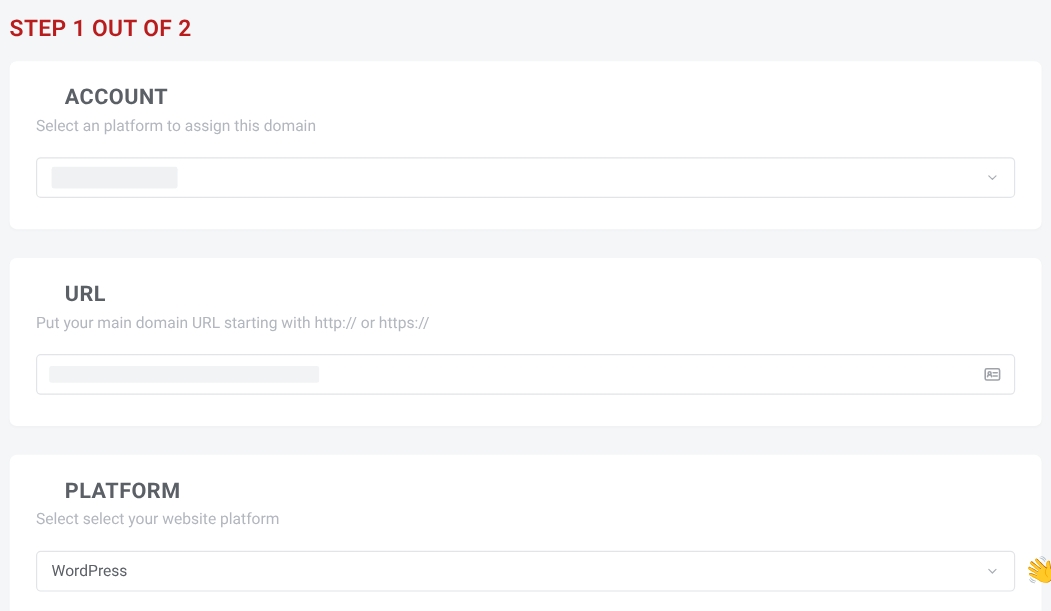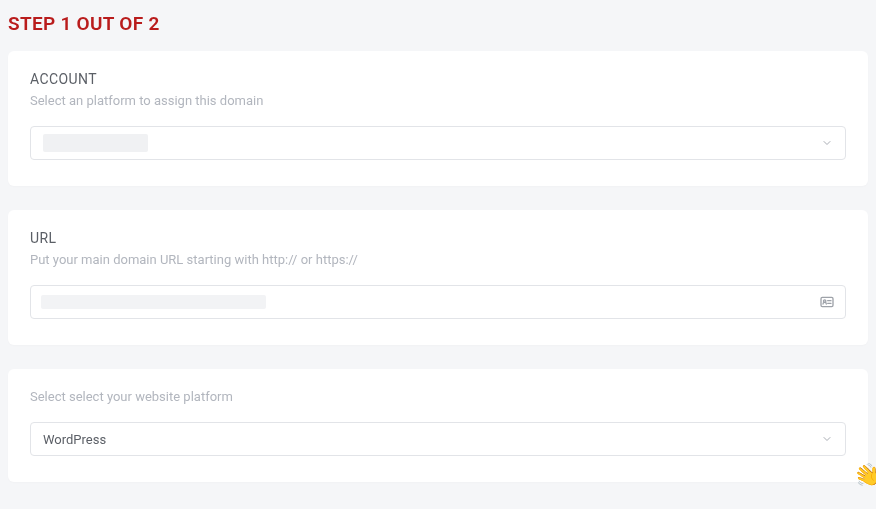--- a/index.html
+++ b/index.html
@@ -23,26 +23,27 @@
       letter-spacing: 0.3px;
     }
     .card {
       background: #ffffff;
       border-radius: 6px;
       margin: 0 8px 24px 8px;
       padding: 20px 22px 26px 22px;
       box-shadow: 0 1px 2px rgba(0,0,0,0.02);
     }
     .card-title {
-      font-size: 14px;
-      font-weight: 400;
+      font-size: 18px;
+      font-weight: 700;
       color: #5b5f66;
       letter-spacing: 0.4px;
       margin-bottom: 6px;
       text-transform: uppercase;
+      margin-left: 24px;
     }
     .card-subtitle {
       font-size: 13px;
       color: #b2b6be;
       margin-bottom: 18px;
     }
     .dropdown {
       display: flex;
       align-items: center;
       justify-content: space-between;
@@ -126,20 +127,21 @@
       <rect x="3" y="5" width="18" height="14" rx="2"></rect>
       <line x1="13" y1="10" x2="18" y2="10"></line>
       <line x1="13" y1="14" x2="18" y2="14"></line>
       <circle cx="8.5" cy="10.5" r="1.8"></circle>
       <path d="M6 15c0-1.4 1.1-2.5 2.5-2.5S11 13.6 11 15"></path>
     </svg>
   </div>
 </div>
 
 <div class="card">
+  <div class="card-title">PLATFORM</div>
   <div class="card-subtitle">Select select your website platform</div>
   <div class="dropdown">
     <span>WordPress</span>
     <svg class="chevron" width="12" height="12" viewBox="0 0 24 24" fill="none" stroke="currentColor" stroke-width="2" stroke-linecap="round" stroke-linejoin="round">
         <polyline points="6 9 12 15 18 9"></polyline>
       </svg>
   </div>
 </div>
 
 <div class="wave-emoji">👋</div>

